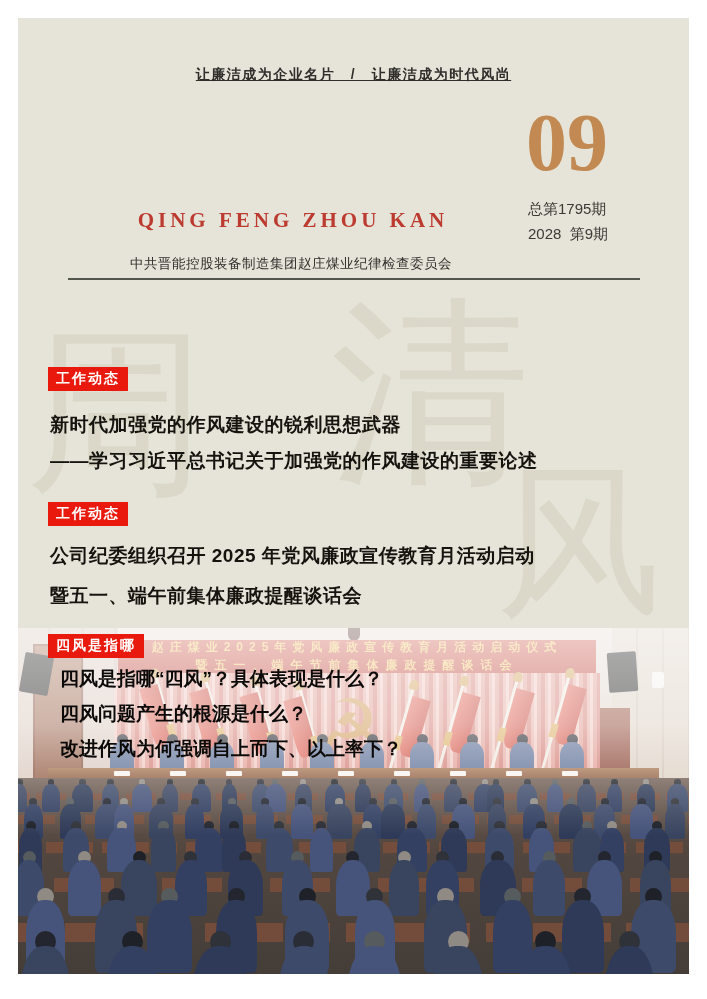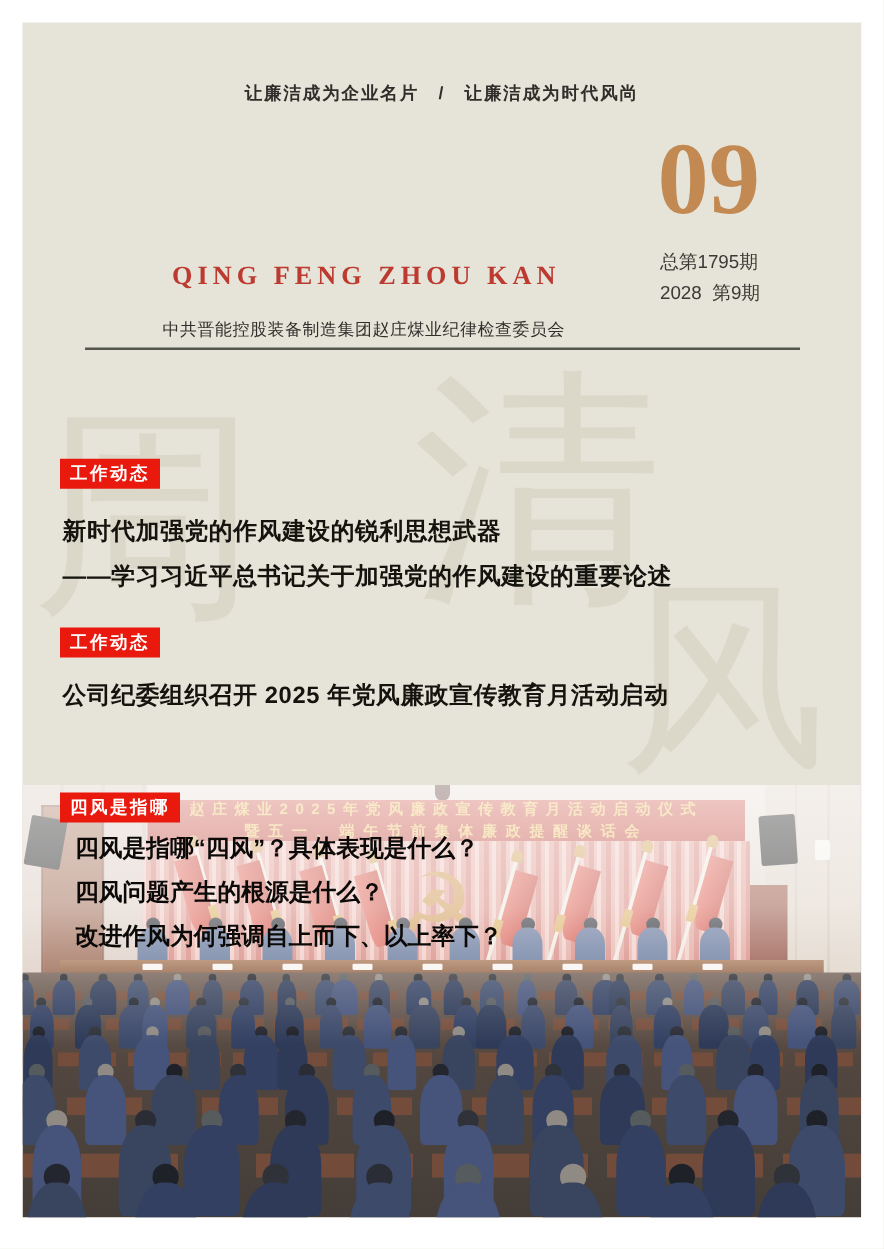--- a/index.html
+++ b/index.html
@@ -7,21 +7,21 @@
     width:707px;height:999px;position:relative;background:#ffffff;
     font-family:"Liberation Sans", sans-serif;overflow:hidden;
   }
   .page{
     position:absolute;left:18px;top:18px;width:671px;height:956px;
     background:#e6e4d8;overflow:hidden;
   }
   
   .tagline{
     position:absolute;top:48px;left:0;right:0;text-align:center;
-    font-size:14px;font-weight:700;color:#2f2e2a;letter-spacing:1.5px;
+    font-size:14px;font-weight:700;color:#2f2e2a;letter-spacing:1.5px;text-decoration:underline;
   }
   .title{
     position:absolute;left:36px;top:70px;width:478px;text-align:center;
     font-family:"DejaVu Serif","Liberation Serif",serif;
     font-size:96px;line-height:1.05;font-weight:700;color:#bc3a30;letter-spacing:8px;
   }
   .pinyin{
     position:absolute;left:36px;top:190px;width:478px;text-align:center;
     font-family:"Liberation Serif",serif;font-weight:700;font-size:21px;
     letter-spacing:4px;color:#bc3a30;
@@ -132,20 +132,21 @@
   <div class="issue-date">2028  第9期</div>
   <div class="publisher">中共晋能控股装备制造集团赵庄煤业纪律检查委员会</div>
   <div class="divider"></div>
 
   <div class="badge badge1">工作动态</div>
   <div class="headline s1l1">新时代加强党的作风建设的锐利思想武器</div>
   <div class="headline s1l2">——学习习近平总书记关于加强党的作风建设的重要论述</div>
 
   <div class="badge badge2">工作动态</div>
   <div class="headline s2l1">公司纪委组织召开 2025 年党风廉政宣传教育月活动启动</div>
+  <div class="headline s2l2">暨五一、端午前集体廉政提醒谈话会</div>
 
   <div class="badge badge3">四风是指哪</div>
   <div class="question q1">四风是指哪“四风”？具体表现是什么？</div>
   <div class="question q2">四风问题产生的根源是什么？</div>
   <div class="question q3">改进作风为何强调自上而下、以上率下？</div>
 
   <div class="photo">
     <div class="wall-left"></div>
     <div class="wall-right"></div>
     <div class="door-left"></div>

